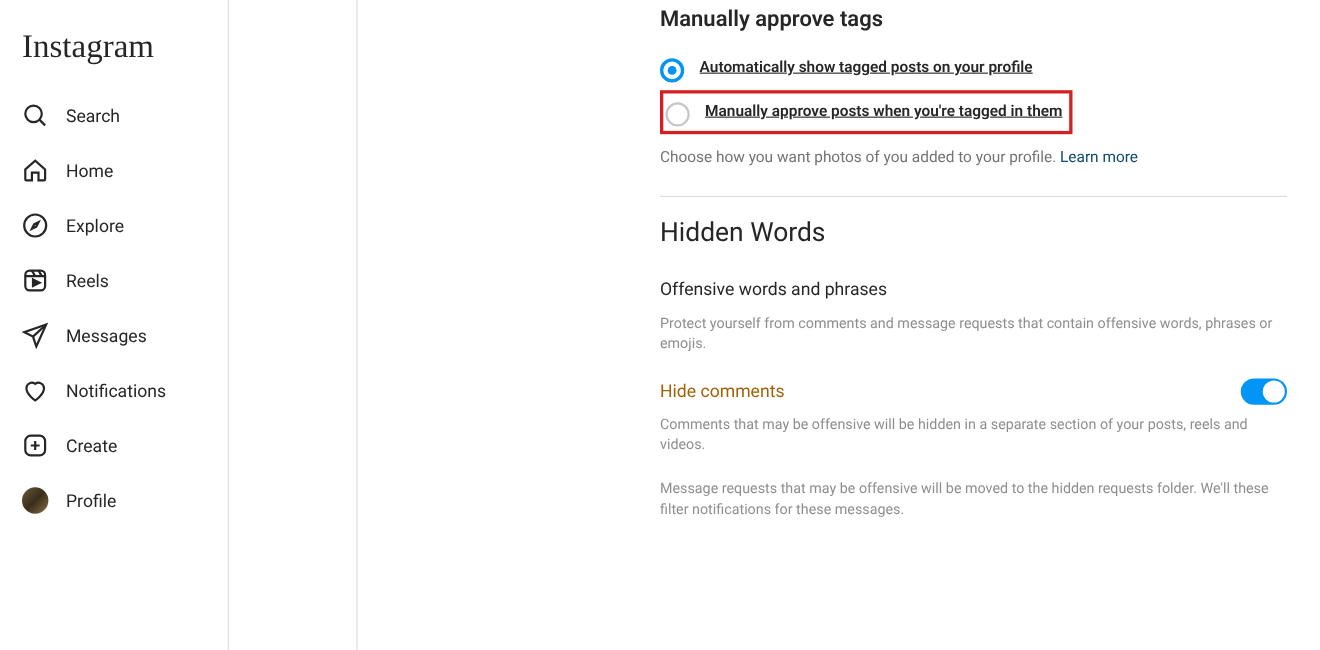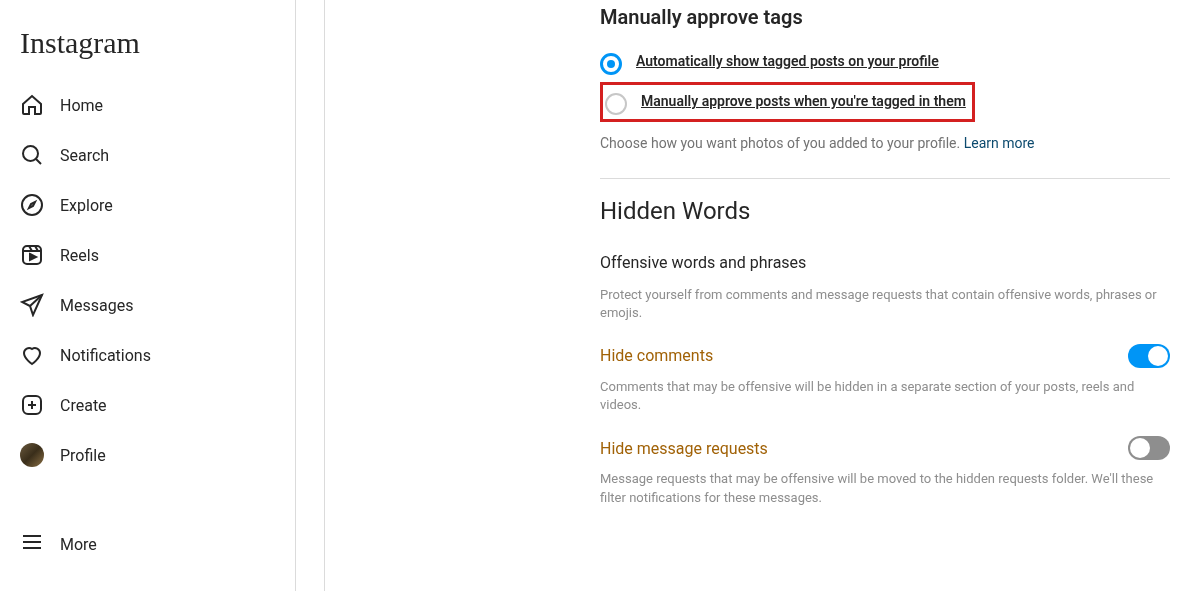--- a/index.html
+++ b/index.html
@@ -8,21 +8,21 @@
     color: #262626;
     background: #fff;
     width: 1200px;
     height: 591px;
     overflow: hidden;
     position: relative;
   }
   .sidebar {
     position: absolute;
     left: 0; top: 0;
-    width: 296px;
+    width: 208px;
     height: 100%;
     border-right: 1px solid #dbdbdb;
     padding: 8px 12px 20px 12px;
     display: flex;
     flex-direction: column;
   }
   .logo {
     font-family: "Brush Script MT", cursive;
     font-size: 30px;
     font-weight: 500;
@@ -178,34 +178,34 @@
 </head>
 <body>
 
 <div class="sidebar">
   <div class="logo">Instagram</div>
   <div class="nav">
 
     <div class="nav-item">
       <span class="icon">
         <svg viewBox="0 0 24 24">
-            <path d="M3 11 12 3l9 8v9a1 1 0 0 1-1 1h-5v-7h-6v7H4a1 1 0 0 1-1-1z"></path>
-          </svg>
-      </span>
-      <span>Home</span>
-    </div>
-
-    <div class="nav-item">
-      <span class="icon">
-        <svg viewBox="0 0 24 24">
             <circle cx="10.5" cy="10.5" r="7.5"></circle>
             <line x1="21" y1="21" x2="16" y2="16"></line>
           </svg>
       </span>
       <span>Search</span>
+    </div>
+
+    <div class="nav-item">
+      <span class="icon">
+        <svg viewBox="0 0 24 24">
+            <path d="M3 11 12 3l9 8v9a1 1 0 0 1-1 1h-5v-7h-6v7H4a1 1 0 0 1-1-1z"></path>
+          </svg>
+      </span>
+      <span>Home</span>
     </div>
 
     <div class="nav-item">
       <span class="icon">
         <svg viewBox="0 0 24 24">
             <circle cx="12" cy="12" r="10"></circle>
             <polygon points="15 9 13 13 9 15 11 11"></polygon>
           </svg>
       </span>
       <span>Explore</span>
@@ -252,30 +252,20 @@
       <span>Create</span>
     </div>
 
     <div class="nav-item">
       <span class="profile-pic"></span>
       <span>Profile</span>
     </div>
 
   </div>
 
-  <div class="more-item">
-    <span class="icon">
-      <svg viewBox="0 0 24 24">
-          <line x1="3" y1="6" x2="21" y2="6"></line>
-          <line x1="3" y1="12" x2="21" y2="12"></line>
-          <line x1="3" y1="18" x2="21" y2="18"></line>
-        </svg>
-    </span>
-    <span>More</span>
-  </div>
 </div>
 
 <div class="settings-col"></div>
 
 <div class="content">
 
   <div class="section-title">Manually approve tags</div>
 
   <div class="radio-group">
     <div class="radio-row">
@@ -308,20 +298,16 @@
       <span class="toggle-label">Hide comments</span>
       <span class="toggle on"></span>
     </div>
     <div class="setting-desc">Comments that may be offensive will be hidden in a separate section of your posts, reels and videos.</div>
   </div>
 
   <div class="setting-block">
   </div>
 
   <div class="setting-block">
-    <div class="toggle-row">
-      <span class="toggle-label">Hide message requests</span>
-      <span class="toggle"></span>
-    </div>
     <div class="setting-desc">Message requests that may be offensive will be moved to the hidden requests folder. We'll these filter notifications for these messages.</div>
   </div>
 
 </div>
 
 </body></html>

